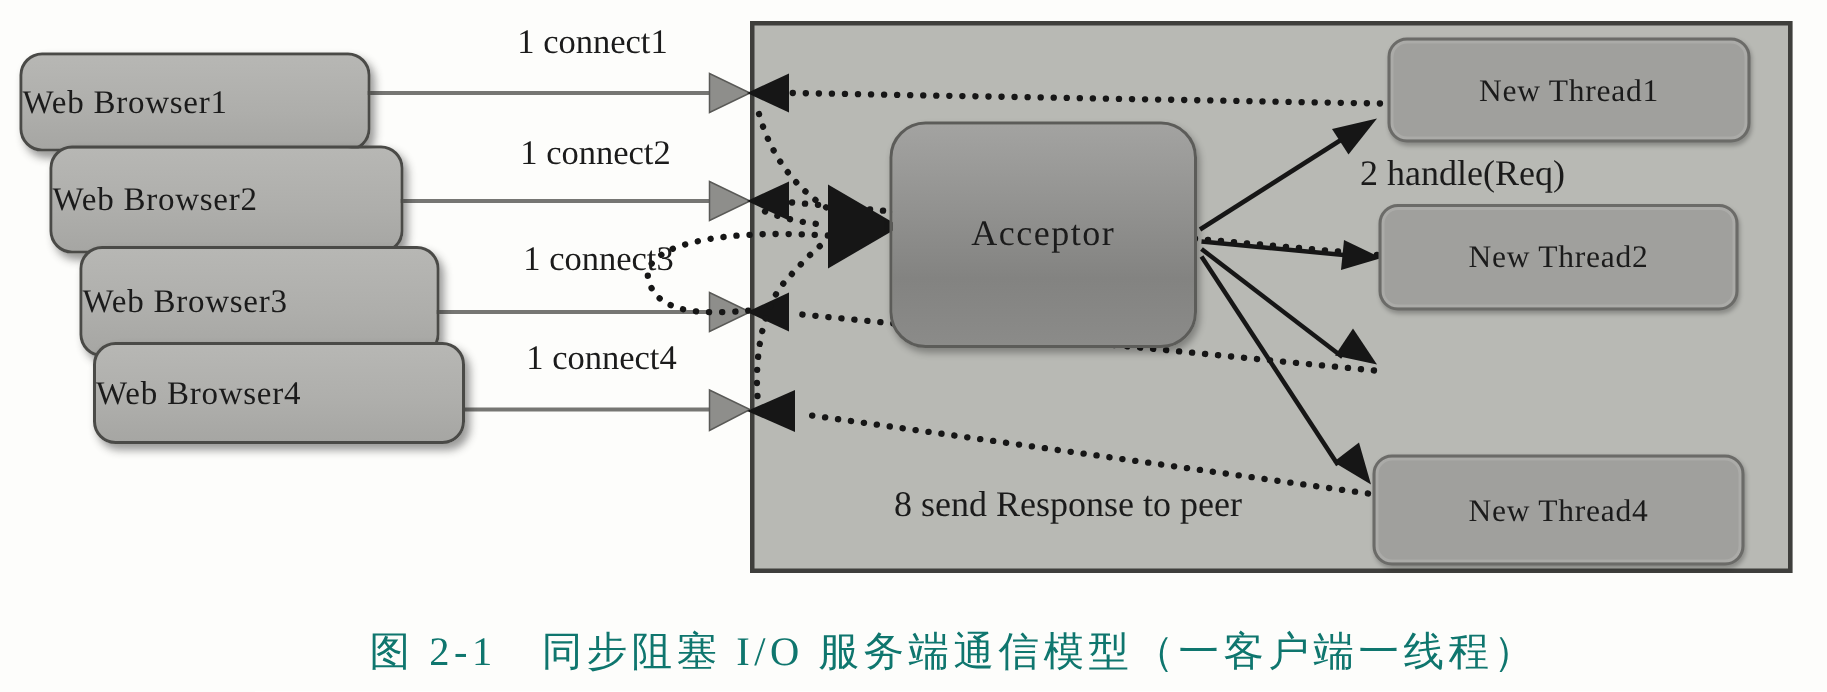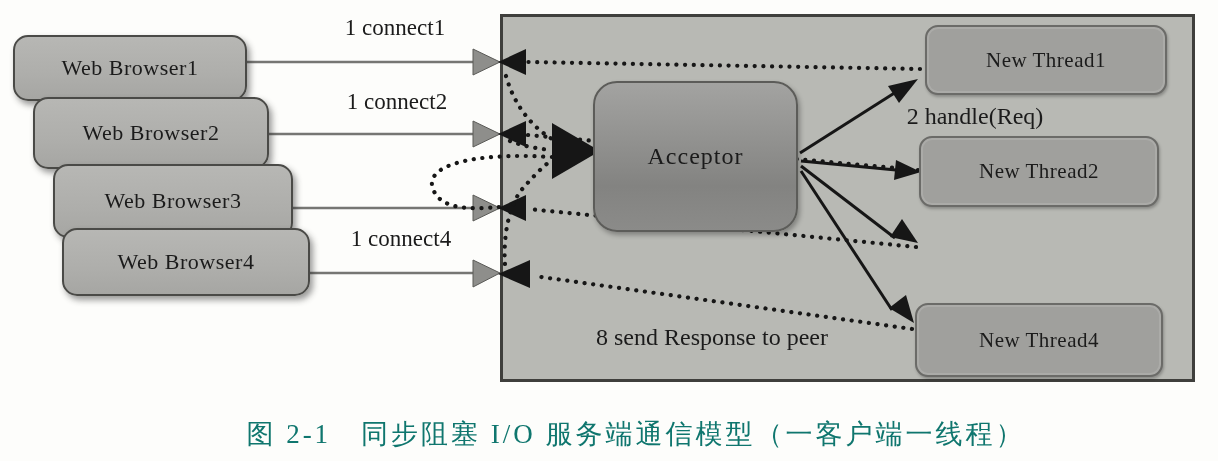--- a/index.html
+++ b/index.html
@@ -19,21 +19,21 @@
     z-index:1;
   }
   
   #wires{left:0;top:0;width:1218px;height:461px;z-index:2;}
   
   .client-box{
     background:linear-gradient(180deg,#b7b7b4 0%,#aeaeab 60%,#a6a6a3 100%);
     border:2px solid #4a4a47;
     border-radius:15px;
     box-sizing:border-box;
-    display:flex;align-items:center;justify-content:center;
+    display:flex;align-items:center;
     font-size:22px;letter-spacing:0.5px;
     box-shadow:3px 4px 6px rgba(30,30,30,0.45);
   }
   #client-1{left:13px;top:35px;width:234px;height:66px;z-index:3;}
   #client-2{left:33px;top:97px;width:236px;height:72px;z-index:4;}
   #client-3{left:53px;top:164px;width:240px;height:74px;z-index:5;}
   #client-4{left:62px;top:228px;width:248px;height:68px;z-index:6;}
   
   #acceptor-box{
     left:593px;top:81px;width:205px;height:151px;
@@ -144,20 +144,21 @@
   </div>
   <div id="client-3" class="abs client-box">
     <span>Web Browser3</span>
   </div>
   <div id="client-4" class="abs client-box">
     <span>Web Browser4</span>
   </div>
 
   <div id="connect-label-1" class="abs step-label">1 connect1</div>
   <div id="connect-label-2" class="abs step-label">1 connect2</div>
+  <div id="connect-label-3" class="abs step-label">1 connect3</div>
   <div id="connect-label-4" class="abs step-label">1 connect4</div>
 
   <div id="acceptor-box" class="abs">
     <span>Acceptor</span>
   </div>
 
   <div id="thread-1" class="abs thread-box">
     <span>New Thread1</span>
   </div>
   <div id="thread-2" class="abs thread-box">

